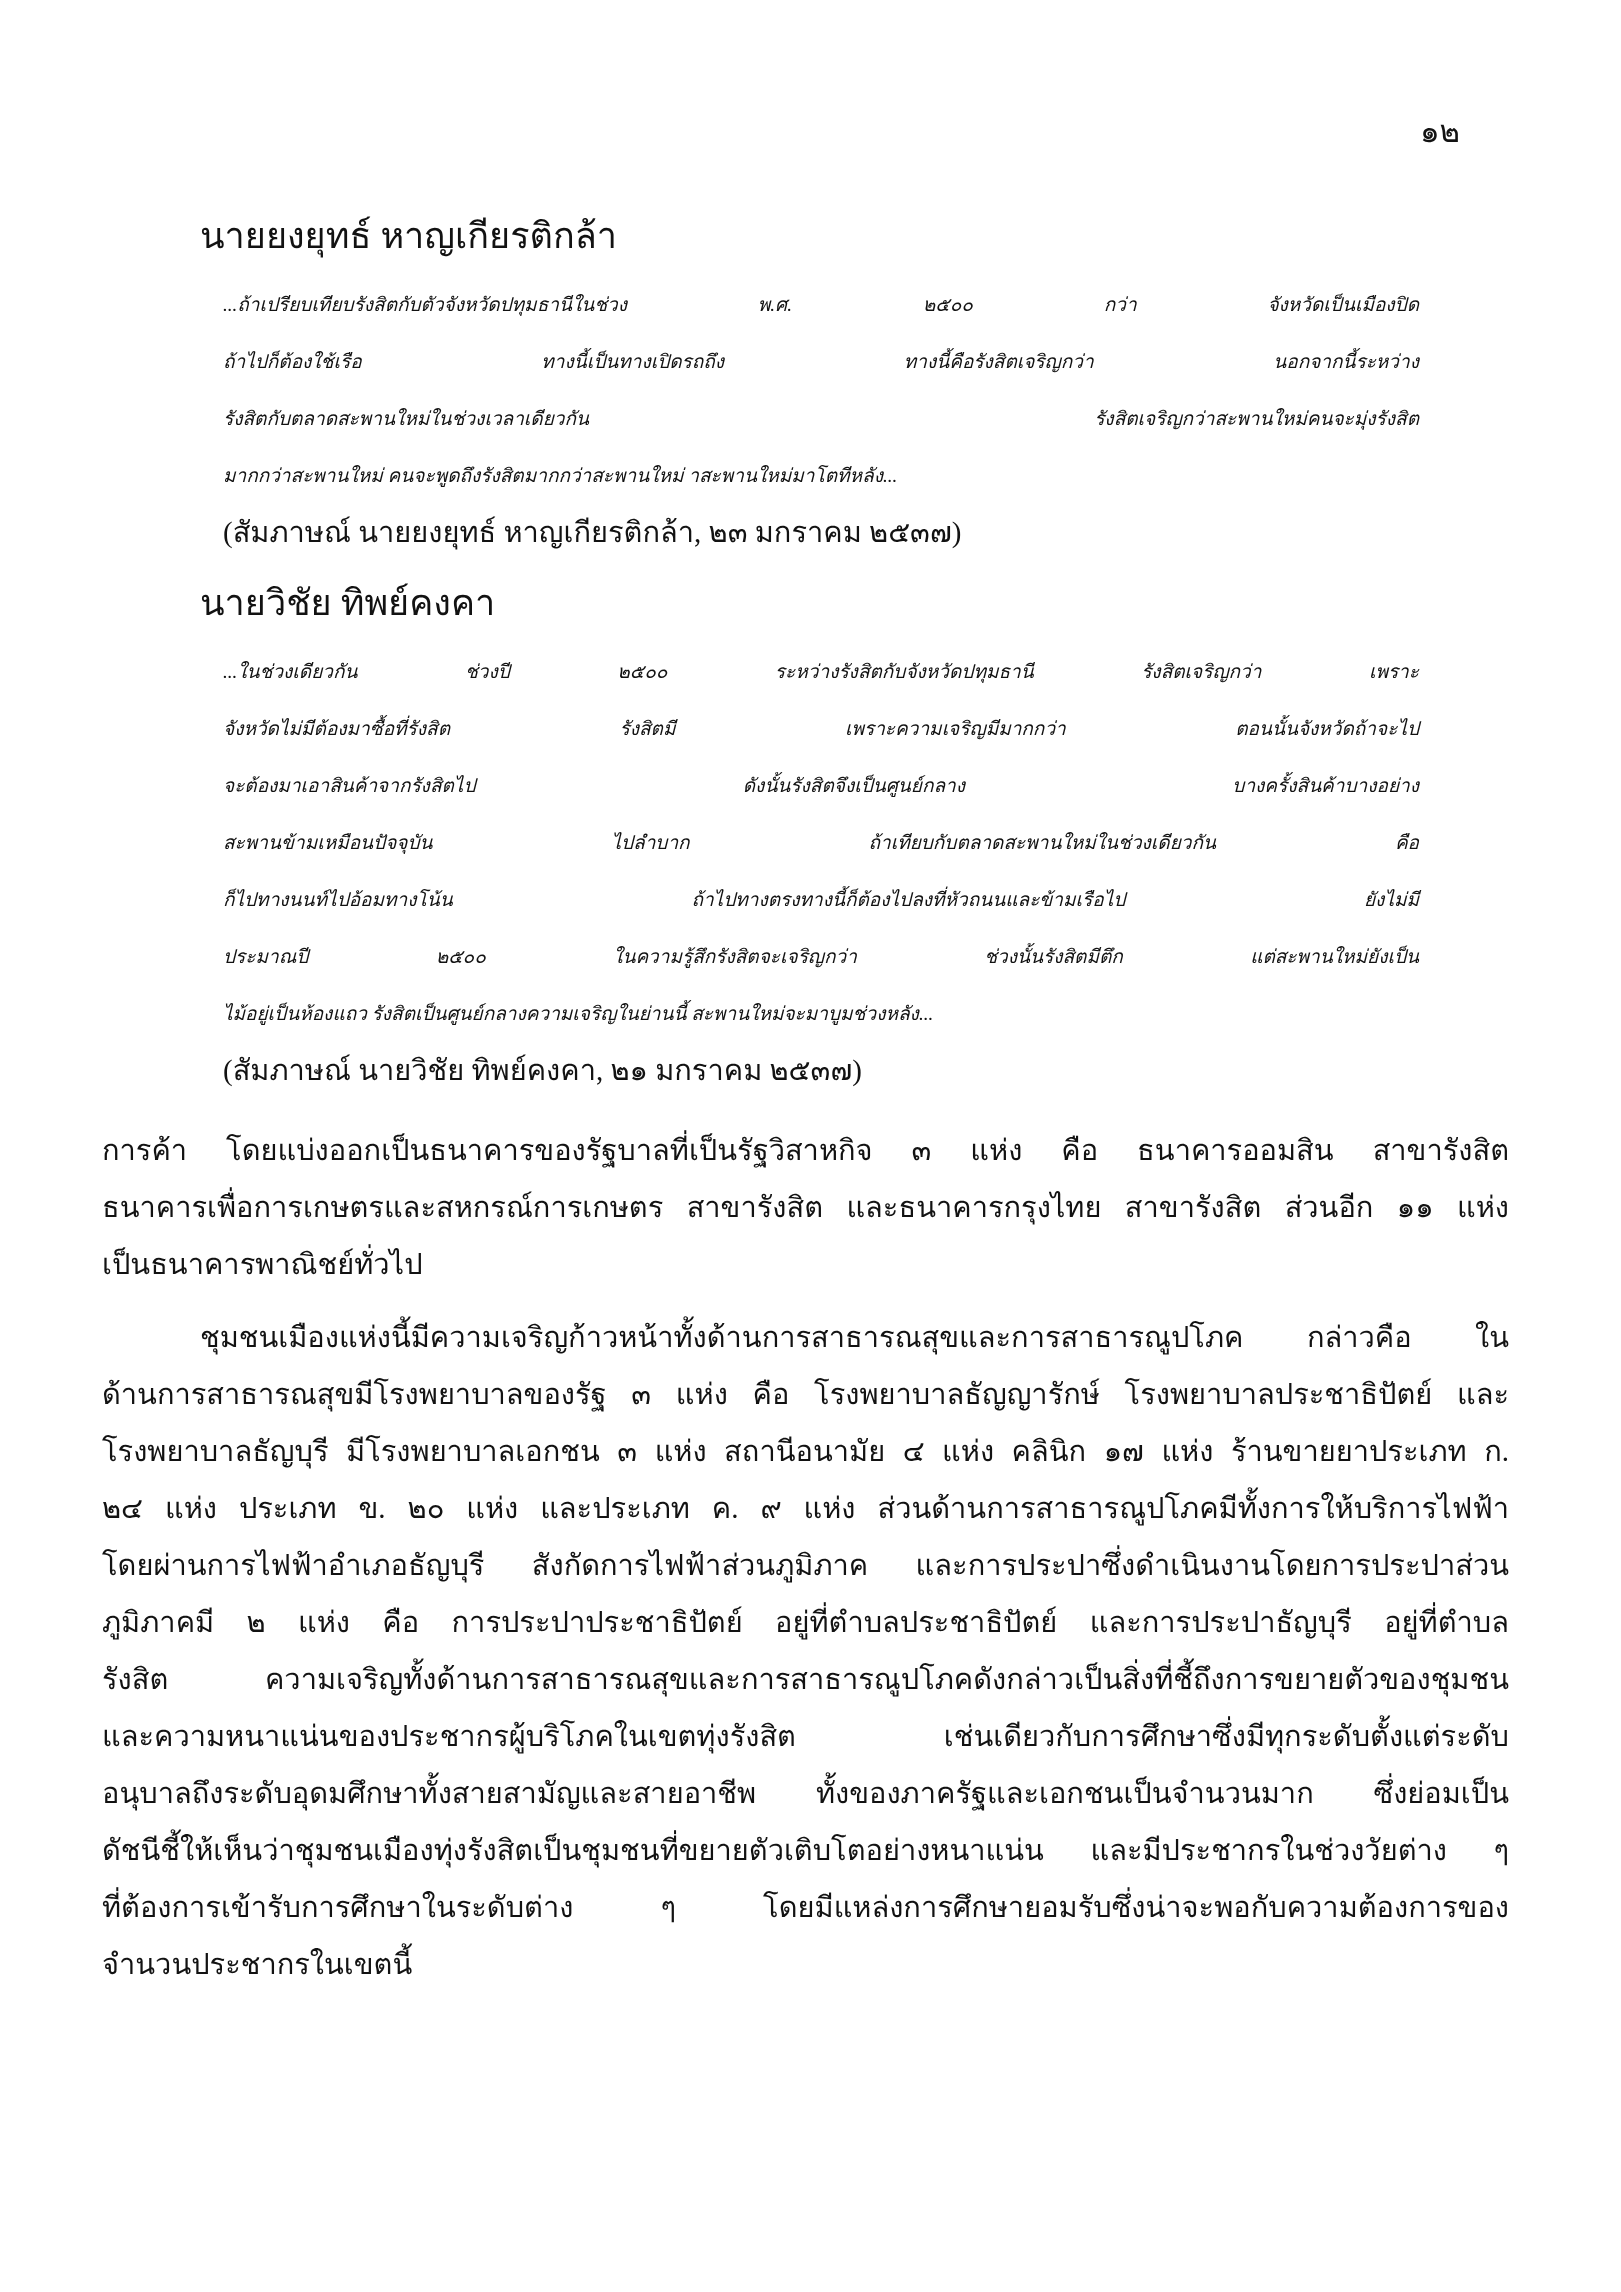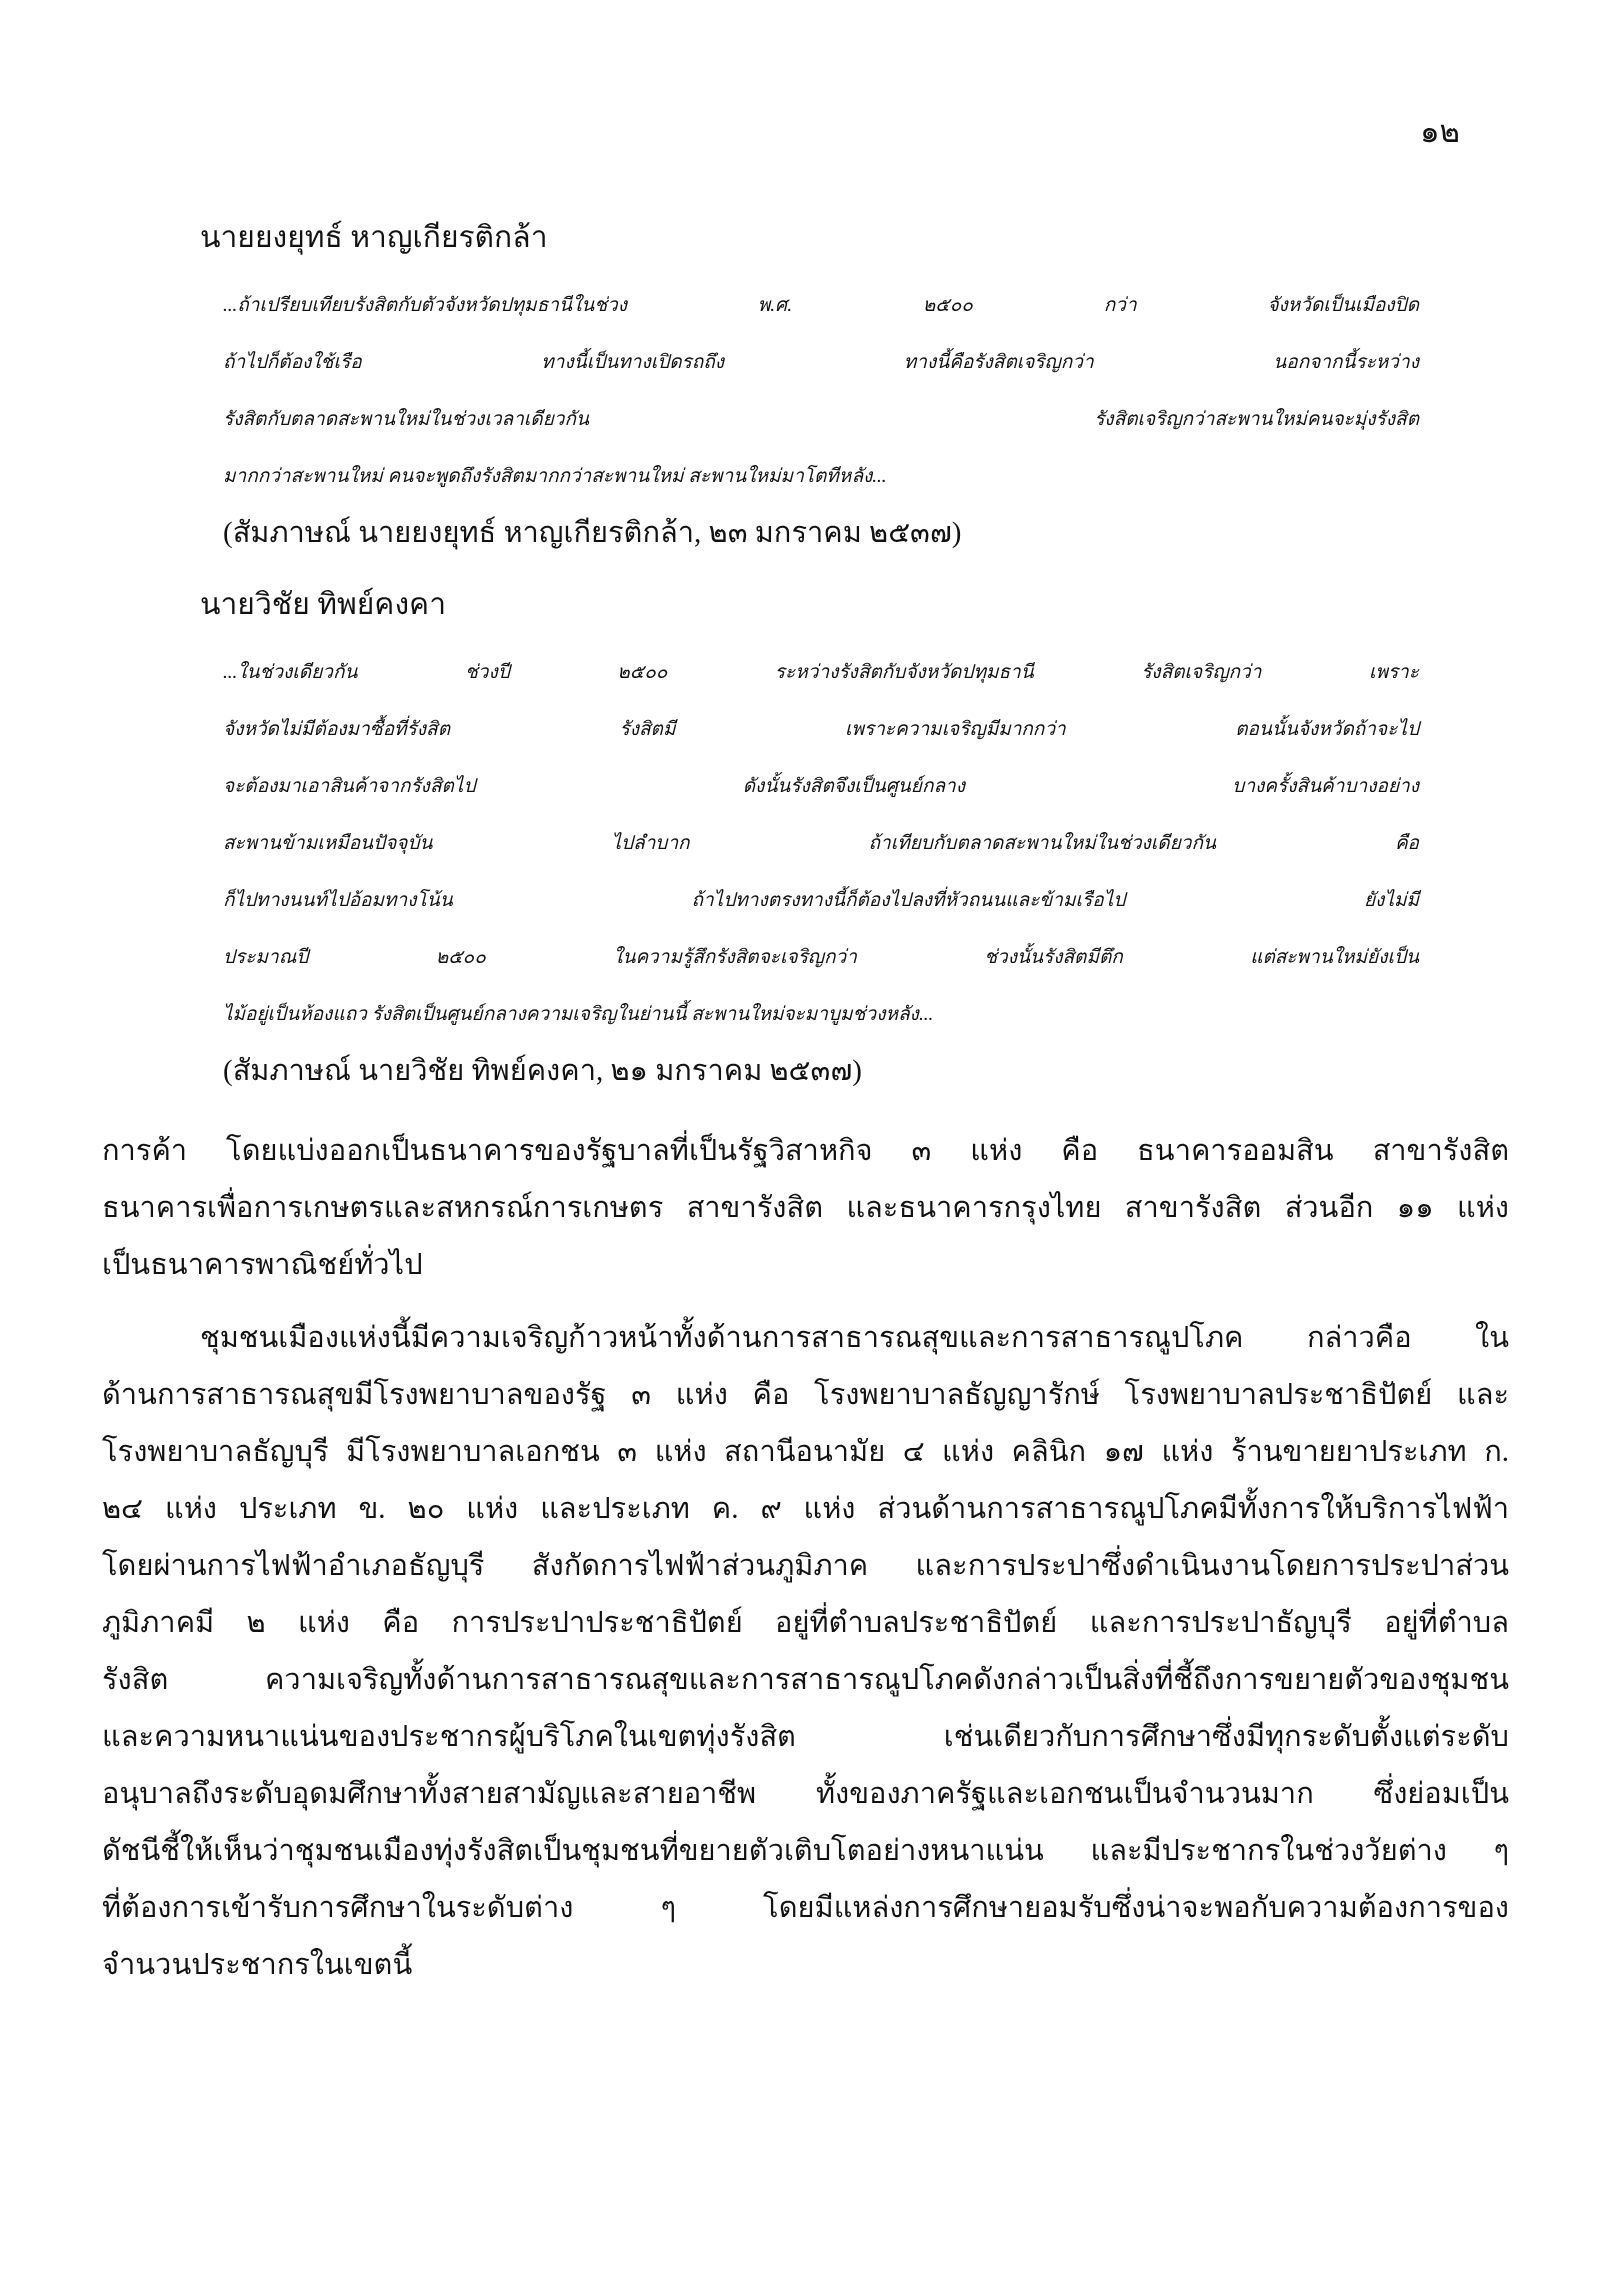--- a/index.html
+++ b/index.html
@@ -22,21 +22,21 @@
     overflow: hidden;
   }
   .page-number {
     position: absolute;
     top: 98px;
     right: 161px;
     font-size: 31px;
     line-height: 35px;
   }
   .speaker {
-    font-size: 30px;
+    font-size: 36px;
     line-height: 39px;
     margin: 0 0 19.6px 98px;
   }
   .quote {
     font-style: italic;
     font-size: 19px;
     margin: 0 90px 0 121px;
   }
   .quote .line {
     line-height: 57px;
@@ -72,21 +72,21 @@
 <body>
 
 <div class="page">
   <div class="page-number">๑๒</div>
   <div>
       <div class="speaker">นายยงยุทธ์ หาญเกียรติกล้า</div>
       <div class="quote">
         <div class="line first">...ถ้าเปรียบเทียบรังสิตกับตัวจังหวัดปทุมธานีในช่วง พ.ศ. ๒๕๐๐ กว่า จังหวัดเป็นเมืองปิด</div>
         <div class="line">ถ้าไปก็ต้องใช้เรือ ทางนี้เป็นทางเปิดรถถึง ทางนี้คือรังสิตเจริญกว่า นอกจากนี้ระหว่าง</div>
         <div class="line">รังสิตกับตลาดสะพานใหม่ในช่วงเวลาเดียวกัน รังสิตเจริญกว่าสะพานใหม่คนจะมุ่งรังสิต</div>
-        <div class="line last">มากกว่าสะพานใหม่ คนจะพูดถึงรังสิตมากกว่าสะพานใหม่ สะพานใหม่มาโตทีหลัง...</div>
+        <div class="line last">มากกว่าสะพานใหม่ คนจะพูดถึงรังสิตมากกว่าสะพานใหม่ าสะพานใหม่มาโตทีหลัง...</div>
       </div>
       <div class="citation">(สัมภาษณ์ นายยงยุทธ์ หาญเกียรติกล้า, ๒๓ มกราคม ๒๕๓๗)</div>
       <div class="speaker">นายวิชัย ทิพย์คงคา</div>
       <div class="quote">
         <div class="line first">...ในช่วงเดียวกัน ช่วงปี ๒๕๐๐ ระหว่างรังสิตกับจังหวัดปทุมธานี รังสิตเจริญกว่า เพราะ</div>
         <div class="line">จังหวัดไม่มีต้องมาซื้อที่รังสิต รังสิตมี เพราะความเจริญมีมากกว่า ตอนนั้นจังหวัดถ้าจะไป</div>
         <div class="line">จะต้องมาเอาสินค้าจากรังสิตไป ดังนั้นรังสิตจึงเป็นศูนย์กลาง บางครั้งสินค้าบางอย่าง</div>
         <div class="line">สะพานข้ามเหมือนปัจจุบัน ไปลำบาก ถ้าเทียบกับตลาดสะพานใหม่ในช่วงเดียวกัน คือ</div>
         <div class="line">ก็ไปทางนนท์ไปอ้อมทางโน้น ถ้าไปทางตรงทางนี้ก็ต้องไปลงที่หัวถนนและข้ามเรือไป ยังไม่มี</div>
         <div class="line">ประมาณปี ๒๕๐๐ ในความรู้สึกรังสิตจะเจริญกว่า ช่วงนั้นรังสิตมีตึก แต่สะพานใหม่ยังเป็น</div>

